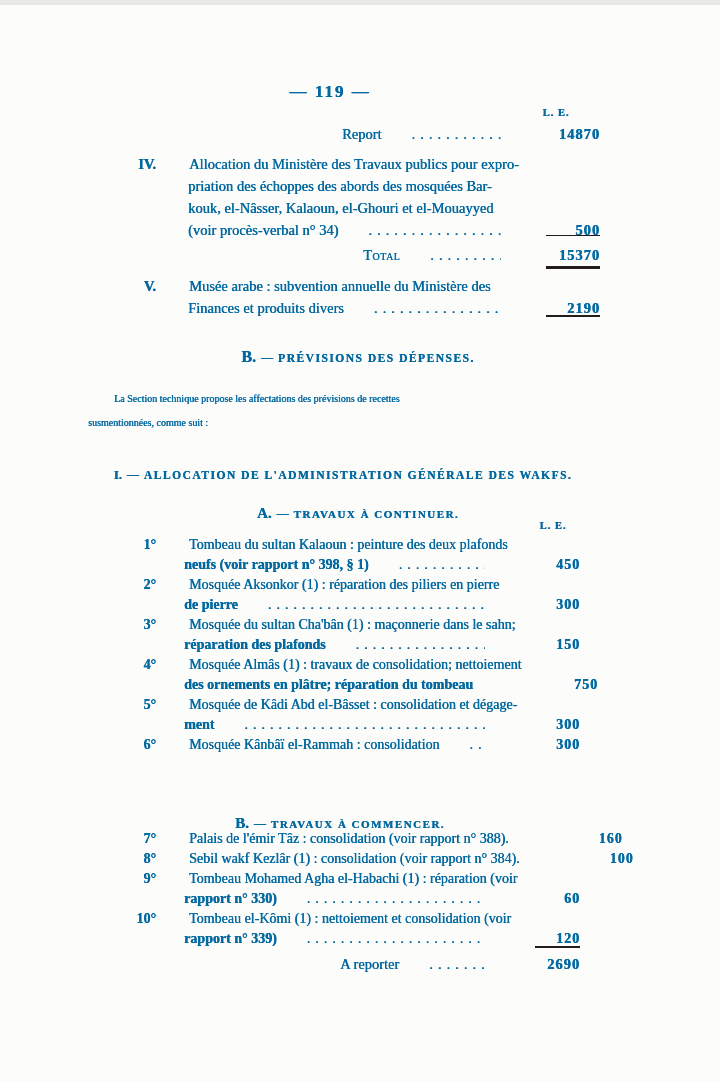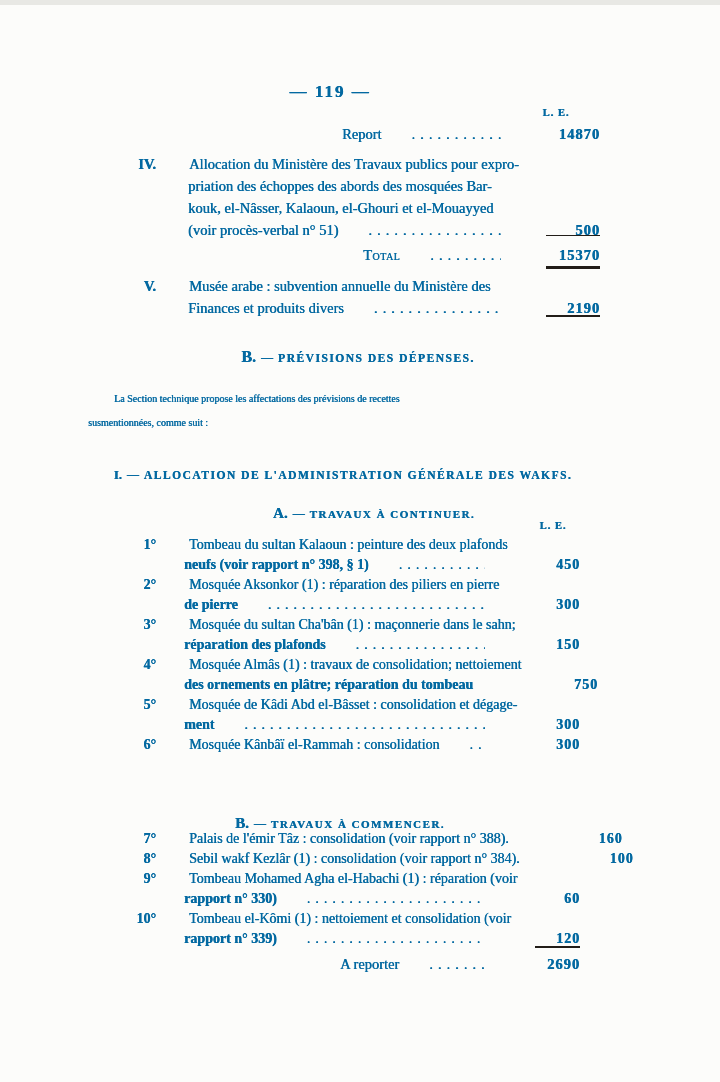--- a/index.html
+++ b/index.html
@@ -50,21 +50,21 @@
   .m6{margin-top:6px;}
   .bottom-rule{position:absolute;top:941px;left:535px;width:45px;border-top:2px solid #221d18;}
   
   .para{position:absolute;top:382px;left:88px;width:560px;font-size:10px;line-height:24px;}
   .para .l1{text-indent:26px;white-space:nowrap;}
   .para .l2{white-space:nowrap;}
   
   .heading{position:absolute;transform:translateX(-50%);white-space:nowrap;font-weight:700;}
   .hb1{top:343px;left:358px;}
   .hi{top:460px;left:343px;}
-  .ha{top:499px;left:374px;}
+  .ha{top:499px;left:358px;}
   .hb2{top:809px;left:340px;}
   .h-prefix{font-size:16px;}
   .hi .h-prefix{font-size:12.5px;}
   .ha .h-prefix,.hb2 .h-prefix{font-size:15px;}
   .h-sep{font-size:12px;margin:0 5px;position:relative;top:-1px;}
   .h-title{font-size:11.5px;letter-spacing:1.5px;}
   .ha .h-title,.hb2 .h-title{font-size:11px;}
   .sc{font-variant:small-caps;letter-spacing:0.5px;}
 </style>
 </head>
@@ -87,21 +87,21 @@
       <span class="num">IV.</span>
       <span class="txt">Allocation du Ministère des Travaux publics pour expro-</span>
     </div>
     <div class="row">
       <span class="txt cont">priation des échoppes des abords des mosquées Bar-</span>
     </div>
     <div class="row">
       <span class="txt cont">kouk, el-Nâsser, Kalaoun, el-Ghouri et el-Mouayyed</span>
     </div>
     <div class="row final">
-      <span class="txt cont">(voir procès-verbal n° 51)</span>
+      <span class="txt cont">(voir procès-verbal n° 34)</span>
       <span class="dots"></span>
       <span class="amt">500</span>
     </div>
     <div class="rule thin"></div>
 
     <div class="row final m8">
       <span class="lbl ml-total sc">Total</span>
       <span class="dots"></span>
       <span class="amt">15370</span>
     </div>

